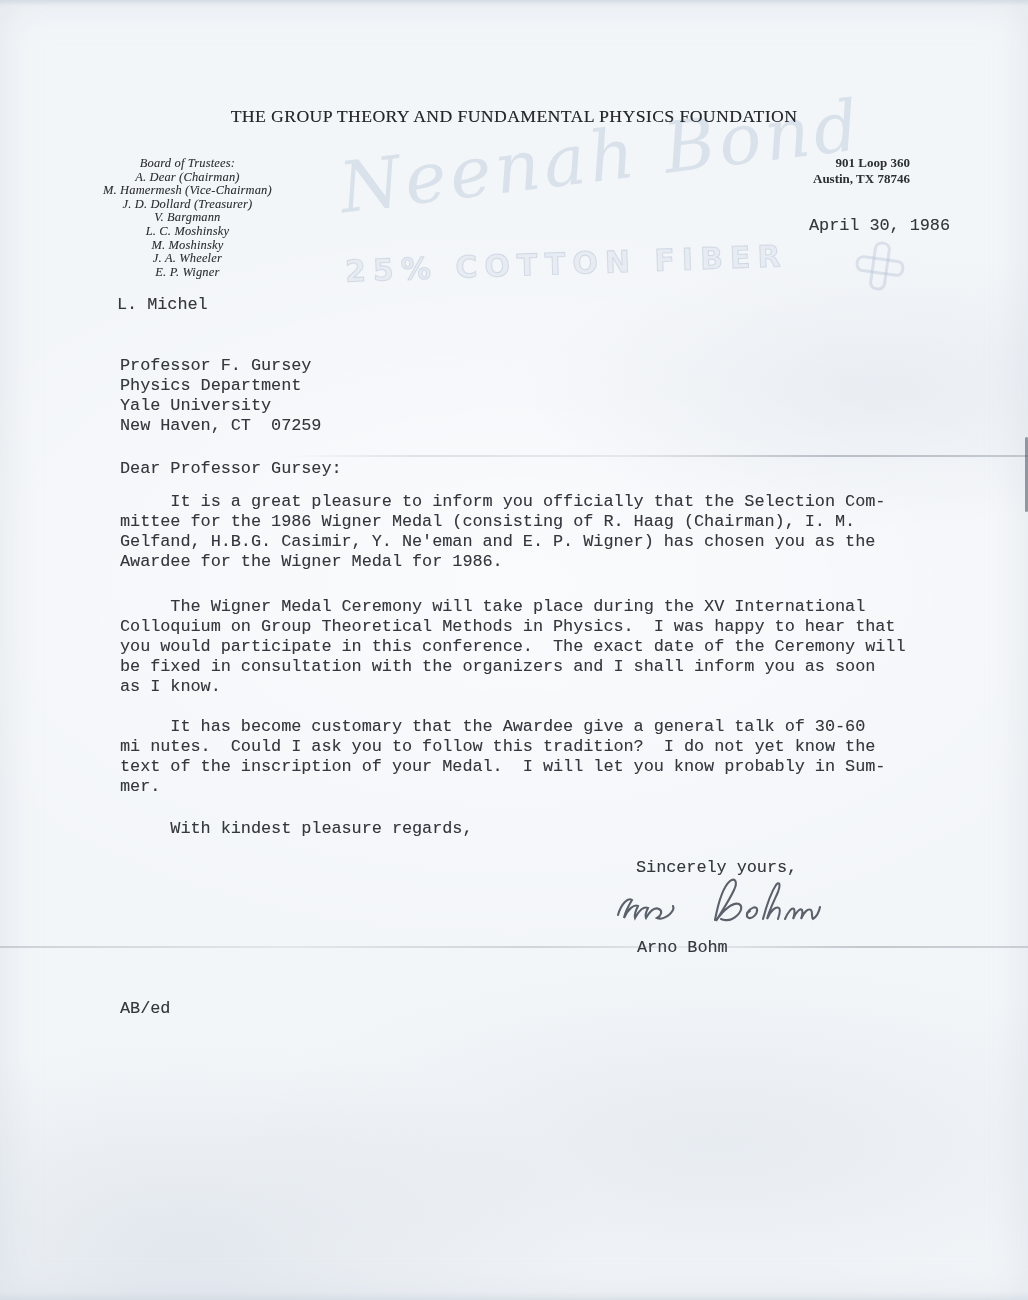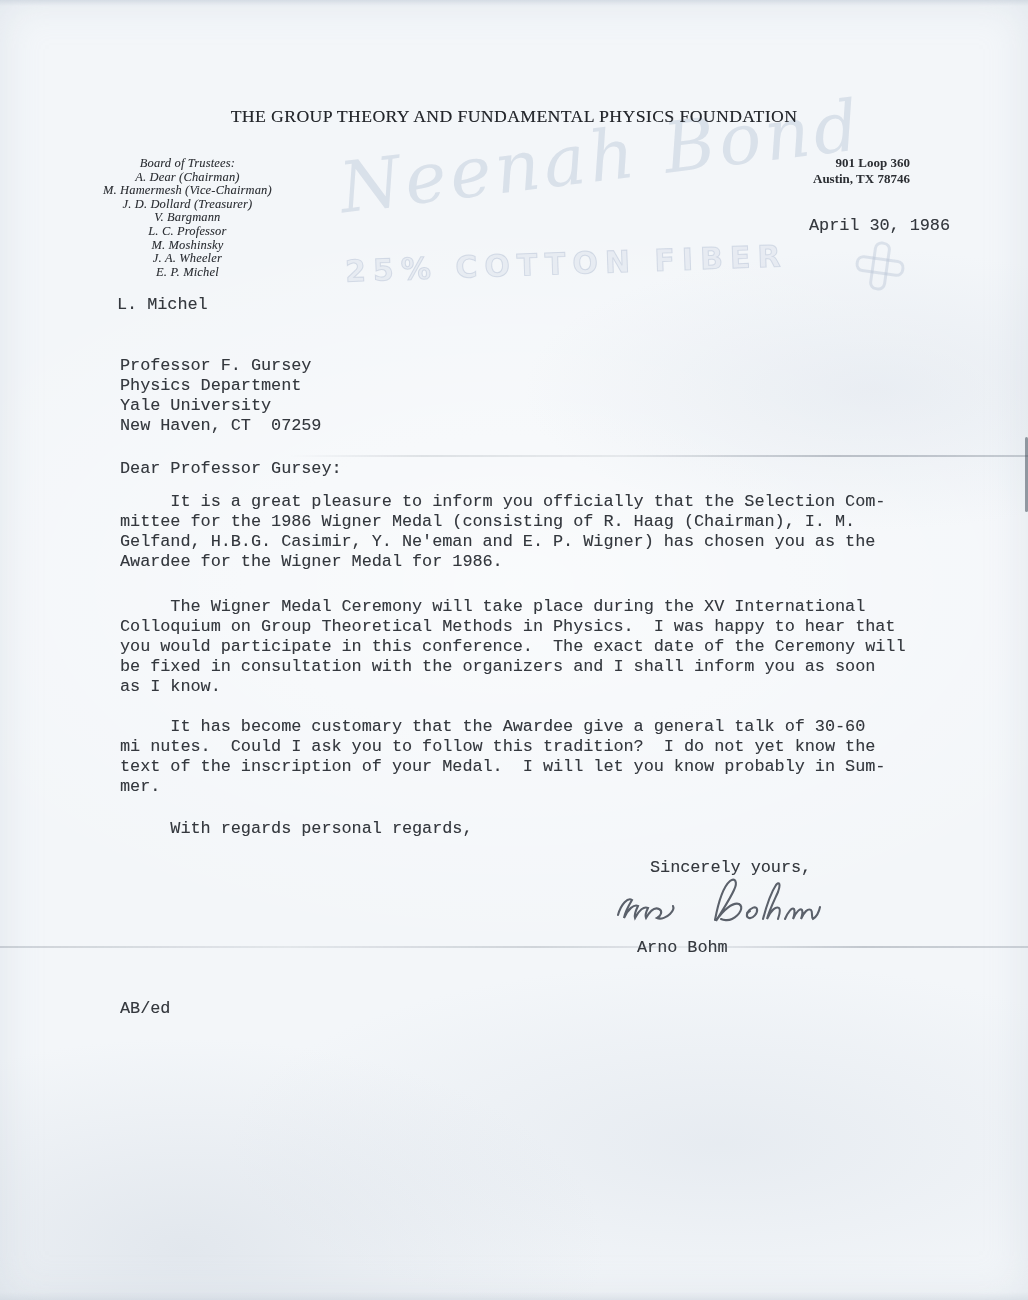--- a/index.html
+++ b/index.html
@@ -42,21 +42,21 @@
     font-family:"Liberation Serif","DejaVu Serif",serif;font-weight:700;
     font-size:13px;line-height:15.5px;color:#2b2e33;text-align:right;
   }
   .date{left:797px;top:204px;}
   .recipient{left:108px;top:344px;}
   .salutation{left:108px;top:447px;}
   .p1{left:108px;top:480px;font-family:Liberation Mono, monospace;}
   .p2{left:108px;top:585px;}
   .p3{left:108px;top:705px;}
   .closing{left:108px;top:807px;}
-  .valediction{left:638px;top:846px;font-family:Liberation Mono, monospace;}
+  .valediction{left:624px;top:846px;font-family:Liberation Mono, monospace;}
   .signature{left:612px;top:874px;}
   .typed-name{left:625px;top:926px;}
   .reference{left:108px;top:987px;}
   .wm-script{
     left:335px;top:148px;width:580px;
     font-family:"DejaVu Serif","Liberation Serif",serif;font-style:italic;
     font-size:70px;letter-spacing:4px;color:rgba(158,174,198,.30);
     transform:rotate(-7deg);transform-origin:left top;white-space:nowrap;
   }
   .wm-caps{
@@ -108,24 +108,24 @@
   </div>
 
   <div class="abs title">THE GROUP THEORY AND FUNDAMENTAL PHYSICS FOUNDATION</div>
 
   <div class="abs trustees">
     <div>Board of Trustees:</div>
     <div>A. Dear (Chairman)</div>
     <div>M. Hamermesh (Vice-Chairman)</div>
     <div>J. D. Dollard (Treasurer)</div>
     <div>V. Bargmann</div>
-    <div>L. C. Professor</div>
+    <div>L. C. Moshinsky</div>
     <div>M. Moshinsky</div>
     <div>J. A. Wheeler</div>
-    <div>E. P. Michel</div>
+    <div>E. P. Wigner</div>
   </div>
   <pre class="abs mono added-trustee">L. Michel</pre>
 
   <div class="abs addr">
     <div>901 Loop 360</div>
     <div>Austin, TX 78746</div>
   </div>
 
   <pre class="abs mono date">April 30, 1986</pre>
   <pre class="abs mono recipient">Professor F. Gursey
@@ -139,21 +139,21 @@
 Awardee for the Wigner Medal for 1986.</pre>
   <pre class="abs mono p2">     The Wigner Medal Ceremony will take place during the XV International
 Colloquium on Group Theoretical Methods in Physics.  I was happy to hear that
 you would participate in this conference.  The exact date of the Ceremony will
 be fixed in consultation with the organizers and I shall inform you as soon
 as I know.</pre>
   <pre class="abs mono p3">     It has become customary that the Awardee give a general talk of 30-60
 mi nutes.  Could I ask you to follow this tradition?  I do not yet know the
 text of the inscription of your Medal.  I will let you know probably in Sum-
 mer.</pre>
-  <pre class="abs mono closing">     With regards personal regards,</pre>
+  <pre class="abs mono closing">     With kindest pleasure regards,</pre>
   <pre class="abs mono valediction">Sincerely yours,</pre>
 
   <div class="abs signature">
     <svg width="210" height="58" viewBox="0 0 210 58">
       <g fill="none" stroke="#474d58" stroke-width="2.1" stroke-linecap="round" opacity=".88">
         <path d="M6,41 C9,30 16,23 20,26 C17,31 13,38 12,44 C16,35 22,30 26,32 C24,36 22,41 23,44 C27,36 32,32 36,34 C34,38 33,42 34,44 C38,37 43,33 47,35 C51,37 49,42 45,44 C49,46 55,43 58,40 C61,37 62,34 61,32"></path>
         <path d="M103,46 C106,30 111,13 118,7 C123,3 126,8 122,16 C118,25 110,37 104,47 C111,36 121,28 127,30 C132,33 128,41 120,45 C116,47 111,46 109,45"></path>
         <path d="M135,39 C139,33 144,32 145,35 C146,39 141,45 137,44 C134,43 134,39 138,37"></path>
         <path d="M151,45 C155,30 160,17 164,11 C167,7 169,10 166,18 C162,27 157,37 155,45 C159,36 164,32 167,34 C169,36 167,42 166,45"></path>
         <path d="M173,45 C176,38 180,33 182,35 C183,37 182,42 181,45 C184,38 188,34 190,36 C191,38 190,42 189,45 C192,38 196,34 199,36 C201,38 199,43 201,45 C204,43 207,38 208,33"></path>

